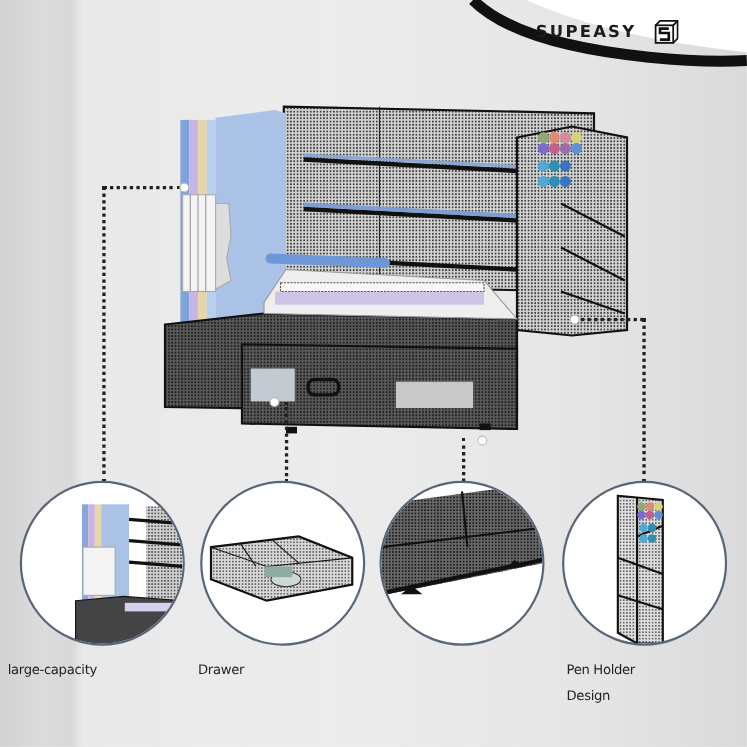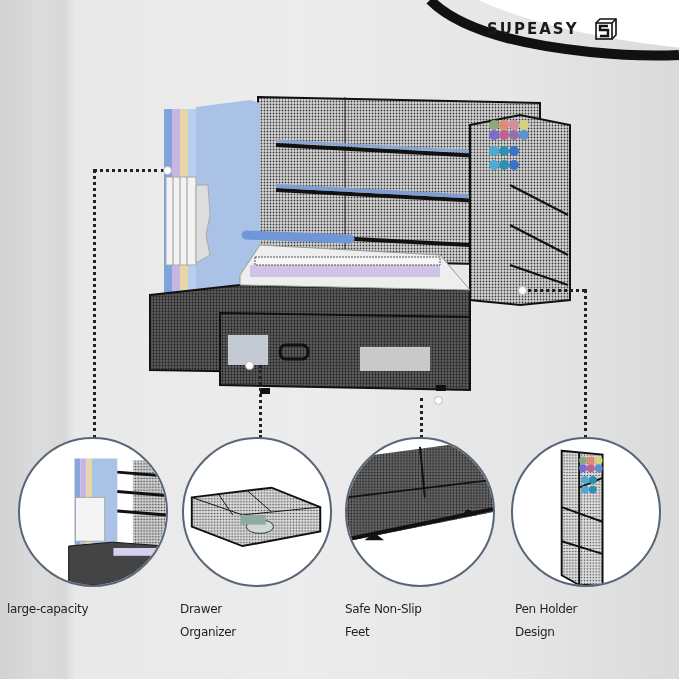--- a/index.html
+++ b/index.html
@@ -210,23 +210,18 @@
       <circle cx="74" cy="52" r="4" fill="#4fa9d6"></circle>
         <circle cx="82" cy="52" r="4" fill="#2f8fb0"></circle>
     </svg>
   </div>
 
   <div class="label" style="left:7px;">
     <div>large-capacity</div>
   </div>
   <div class="label" style="left:180px;">
     <div>Drawer</div>
-    <div>Organizer</div>
-  </div>
-  <div class="label" style="left:345px;">
-    <div>Safe Non-Slip</div>
-    <div>Feet</div>
   </div>
   <div class="label" style="left:515px;">
     <div>Pen Holder</div>
     <div>Design</div>
   </div>
 </div>
 
 </body></html>

